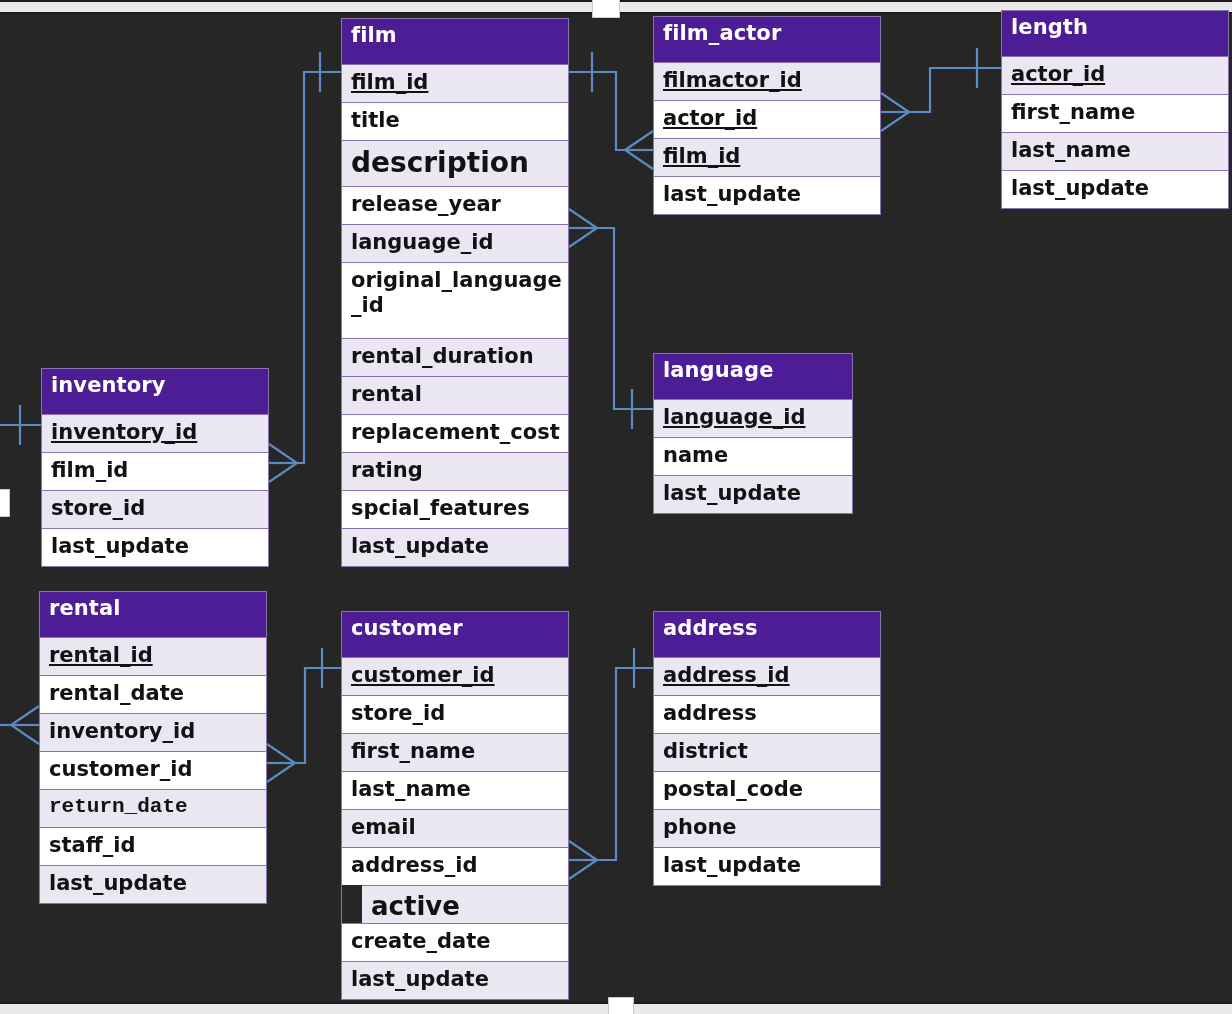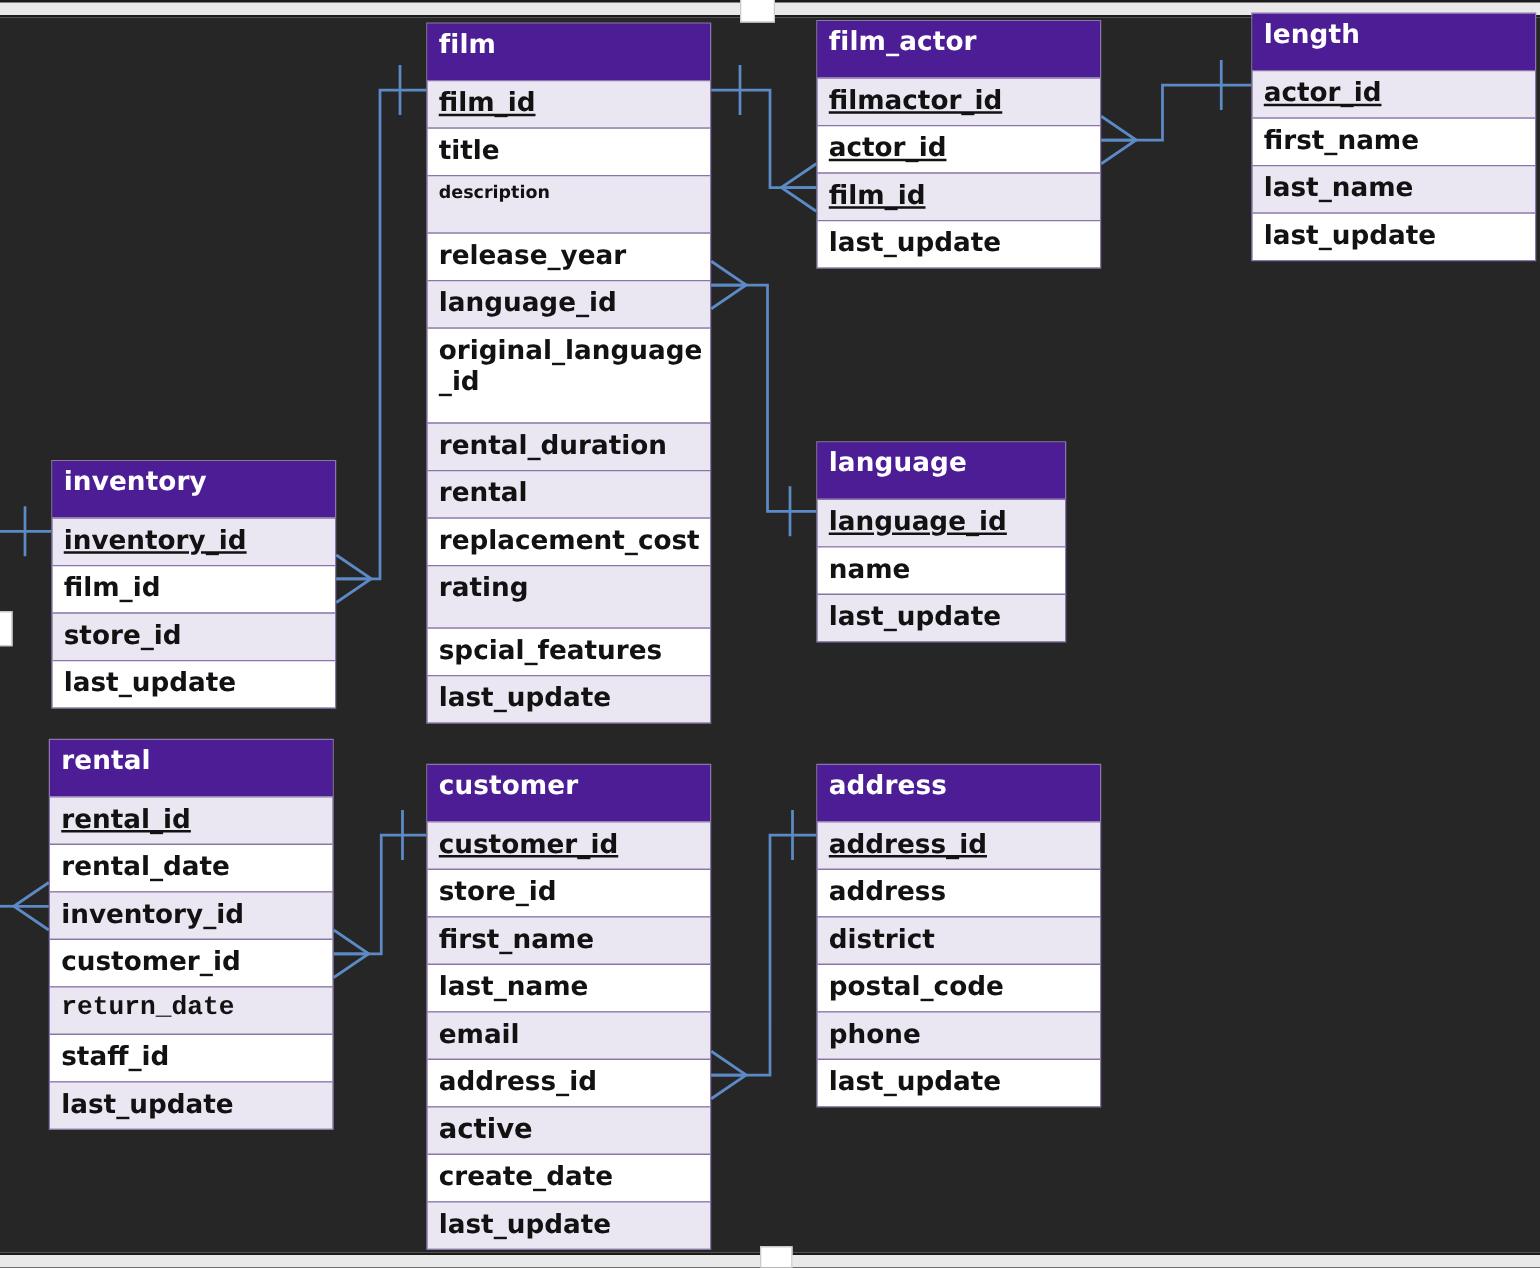--- a/index.html
+++ b/index.html
@@ -101,29 +101,29 @@
       <path d="M569,841 L597,860 L569,879"></path>
       <line x1="569" y1="860" x2="597" y2="860"></line>
     </g>
 
   </svg>
 
 <div class="entity" style="left: 341px; top: 18px; width: 228px;">
       <div class="ehead" style="height: 36px; font-size: 21px;">film</div>
       <div class="attr odd" style="height: 38px; font-size: 21px;"><span class="u">film_id</span></div>
       <div class="attr even" style="height: 38px; font-size: 21px;"><span>title</span></div>
-      <div class="attr odd" style="height: 46px; font-size: 14px;"><span>description</span></div>
+      <div class="attr odd" style="height: 46px; font-size: 28px;"><span>description</span></div>
       <div class="attr even" style="height: 38px; font-size: 21px;"><span>release_year</span></div>
       <div class="attr odd" style="height: 38px; font-size: 21px;"><span>language_id</span></div>
       <div class="attr even" style="height: 76px; font-size: 21px;"><span>original_language
 _id</span></div>
       <div class="attr odd" style="height: 38px; font-size: 21px;"><span>rental_duration</span></div>
       <div class="attr odd" style="height: 38px; font-size: 21px;"><span>rental</span></div>
       <div class="attr even" style="height: 38px; font-size: 21px;"><span>replacement_cost</span></div>
-      <div class="attr odd" style="height: 50px; font-size: 21px;"><span>rating</span></div>
+      <div class="attr odd" style="height: 38px; font-size: 21px;"><span>rating</span></div>
       <div class="attr even" style="height: 38px; font-size: 21px;"><span>spcial_features</span></div>
       <div class="attr odd" style="height: 38px; font-size: 21px;"><span>last_update</span></div>
     </div>
     <div class="entity" style="left: 653px; top: 16px; width: 228px;">
       <div class="ehead" style="height: 36px; font-size: 21px;">film_actor</div>
       <div class="attr odd" style="height: 38px; font-size: 21px;"><span class="u">filmactor_id</span></div>
       <div class="attr even" style="height: 38px; font-size: 21px;"><span class="u">actor_id</span></div>
       <div class="attr odd" style="height: 38px; font-size: 21px;"><span class="u">film_id</span></div>
       <div class="attr even" style="height: 38px; font-size: 21px;"><span>last_update</span></div>
     </div>
@@ -158,21 +158,21 @@
       <div class="attr odd" style="height: 38px; font-size: 21px;"><span>last_update</span></div>
     </div>
     <div class="entity" style="left: 341px; top: 611px; width: 228px;">
       <div class="ehead" style="height: 36px; font-size: 21px;">customer</div>
       <div class="attr odd" style="height: 38px; font-size: 21px;"><span class="u">customer_id</span></div>
       <div class="attr even" style="height: 38px; font-size: 21px;"><span>store_id</span></div>
       <div class="attr odd" style="height: 38px; font-size: 21px;"><span>first_name</span></div>
       <div class="attr even" style="height: 38px; font-size: 21px;"><span>last_name</span></div>
       <div class="attr odd" style="height: 38px; font-size: 21px;"><span>email</span></div>
       <div class="attr even" style="height: 38px; font-size: 21px;"><span>address_id</span></div>
-      <div class="attr odd" style="height: 38px; font-size: 22px;"><span>active</span></div>
+      <div class="attr odd" style="height: 38px; font-size: 26px; margin-left: 20px;"><span>active</span></div>
       <div class="attr even" style="height: 38px; font-size: 21px;"><span>create_date</span></div>
       <div class="attr odd" style="height: 38px; font-size: 21px;"><span>last_update</span></div>
     </div>
     <div class="entity" style="left: 653px; top: 611px; width: 228px;">
       <div class="ehead" style="height: 36px; font-size: 21px;">address</div>
       <div class="attr odd" style="height: 38px; font-size: 21px;"><span class="u">address_id</span></div>
       <div class="attr even" style="height: 38px; font-size: 21px;"><span>address</span></div>
       <div class="attr odd" style="height: 38px; font-size: 21px;"><span>district</span></div>
       <div class="attr even" style="height: 38px; font-size: 21px;"><span>postal_code</span></div>
       <div class="attr odd" style="height: 38px; font-size: 21px;"><span>phone</span></div>

